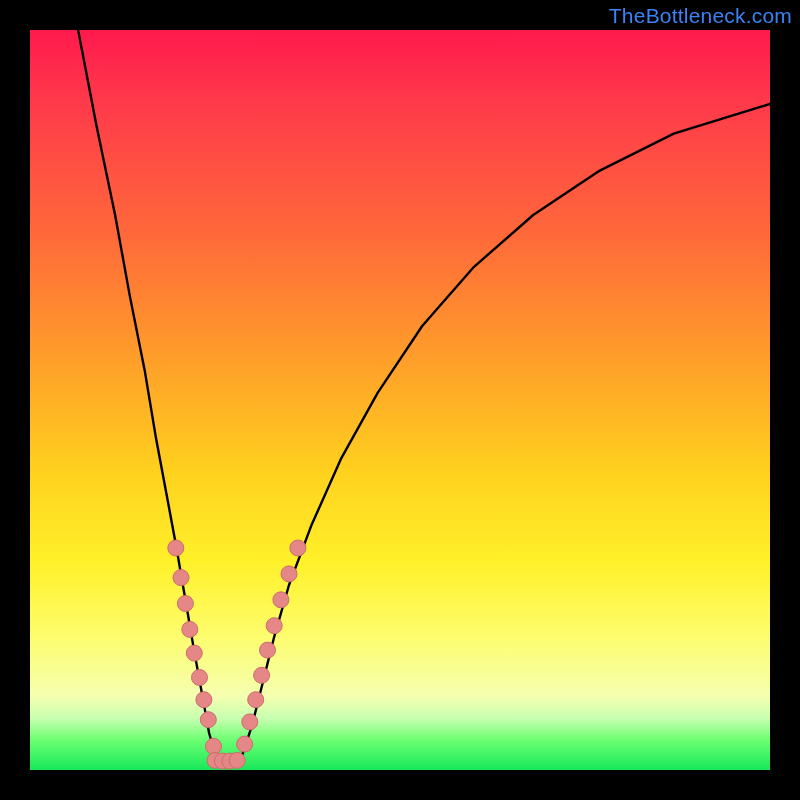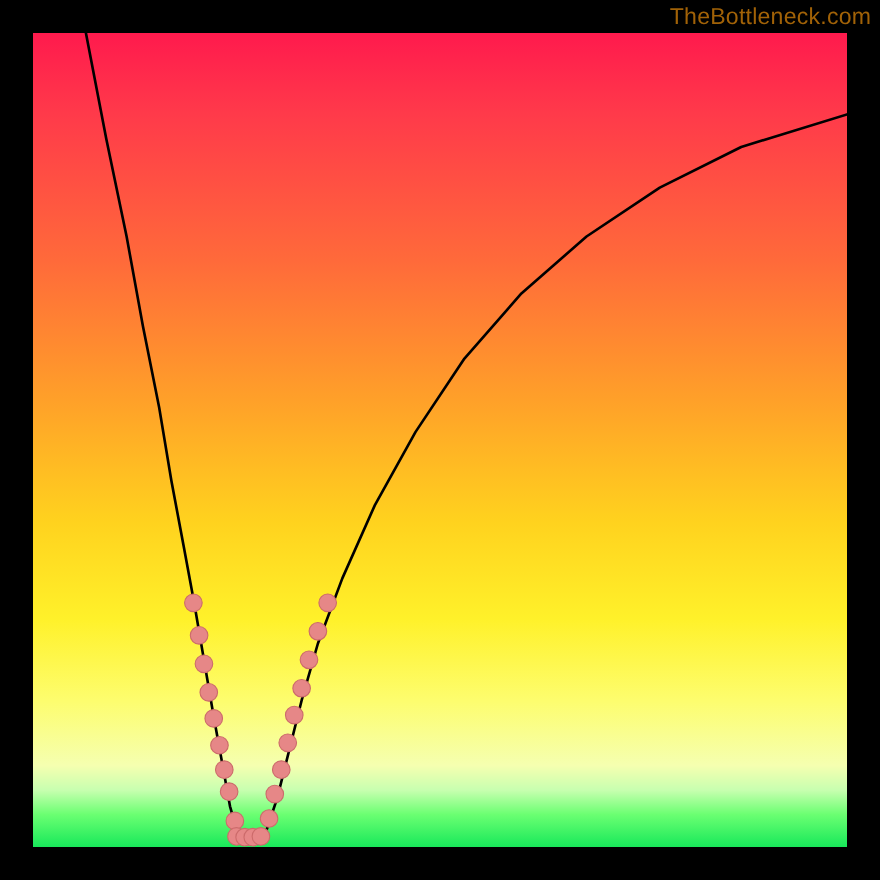--- a/index.html
+++ b/index.html
@@ -44,21 +44,21 @@
     );
   }
   .curve-svg {
     position: absolute;
     inset: 0;
   }
   .watermark {
     position: absolute;
     top: 4px;
     right: 8px;
-    color: #a16207;
+    color: #3b82f6;
     font-size: 21px;
     letter-spacing: 0.2px;
     font-weight: 400;
   }
 </style>
 </head>
 <body>
 
 <div class="frame">
   <div class="plot-area">

